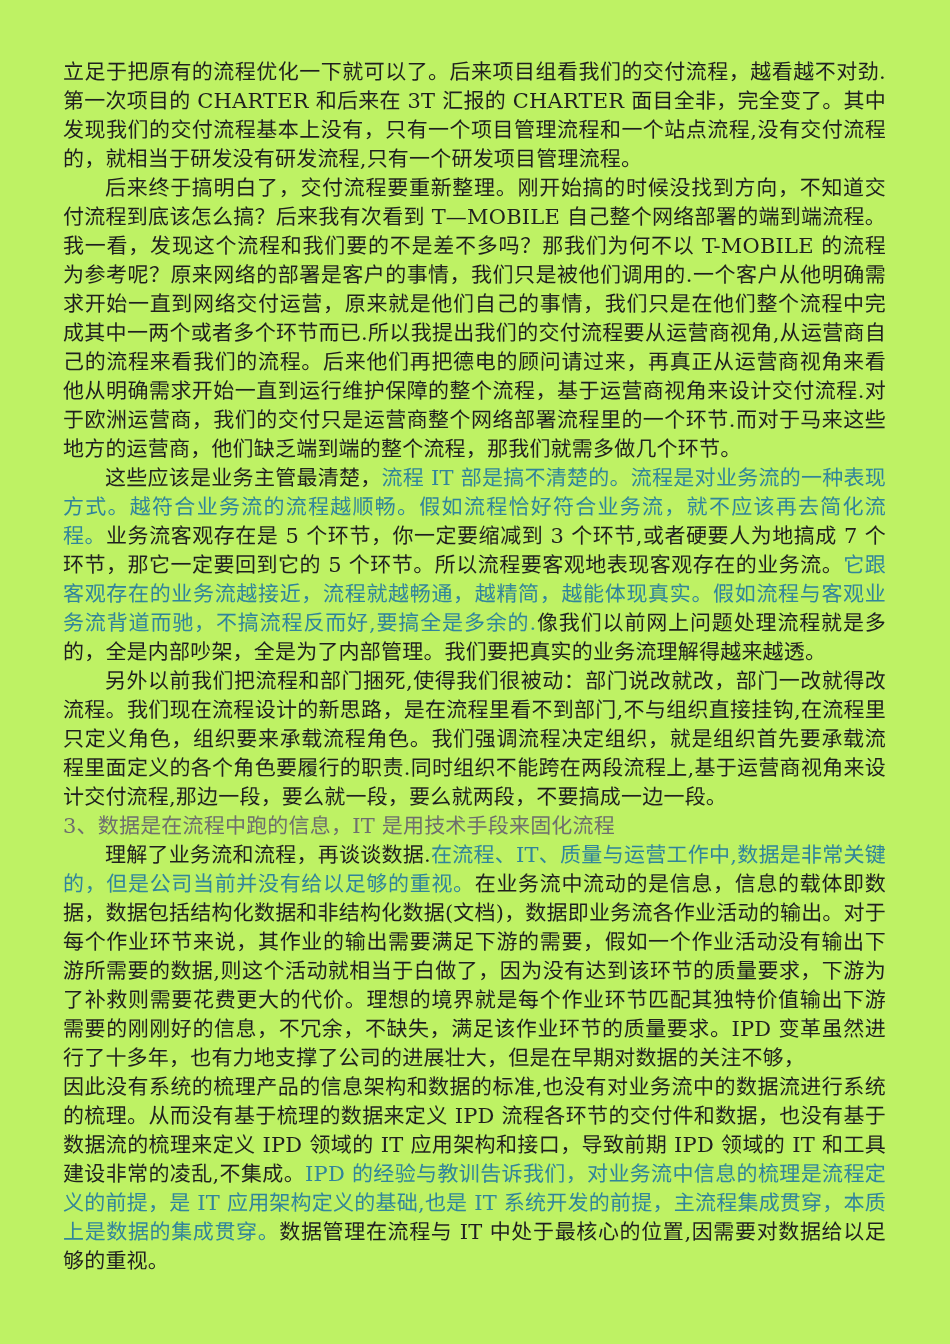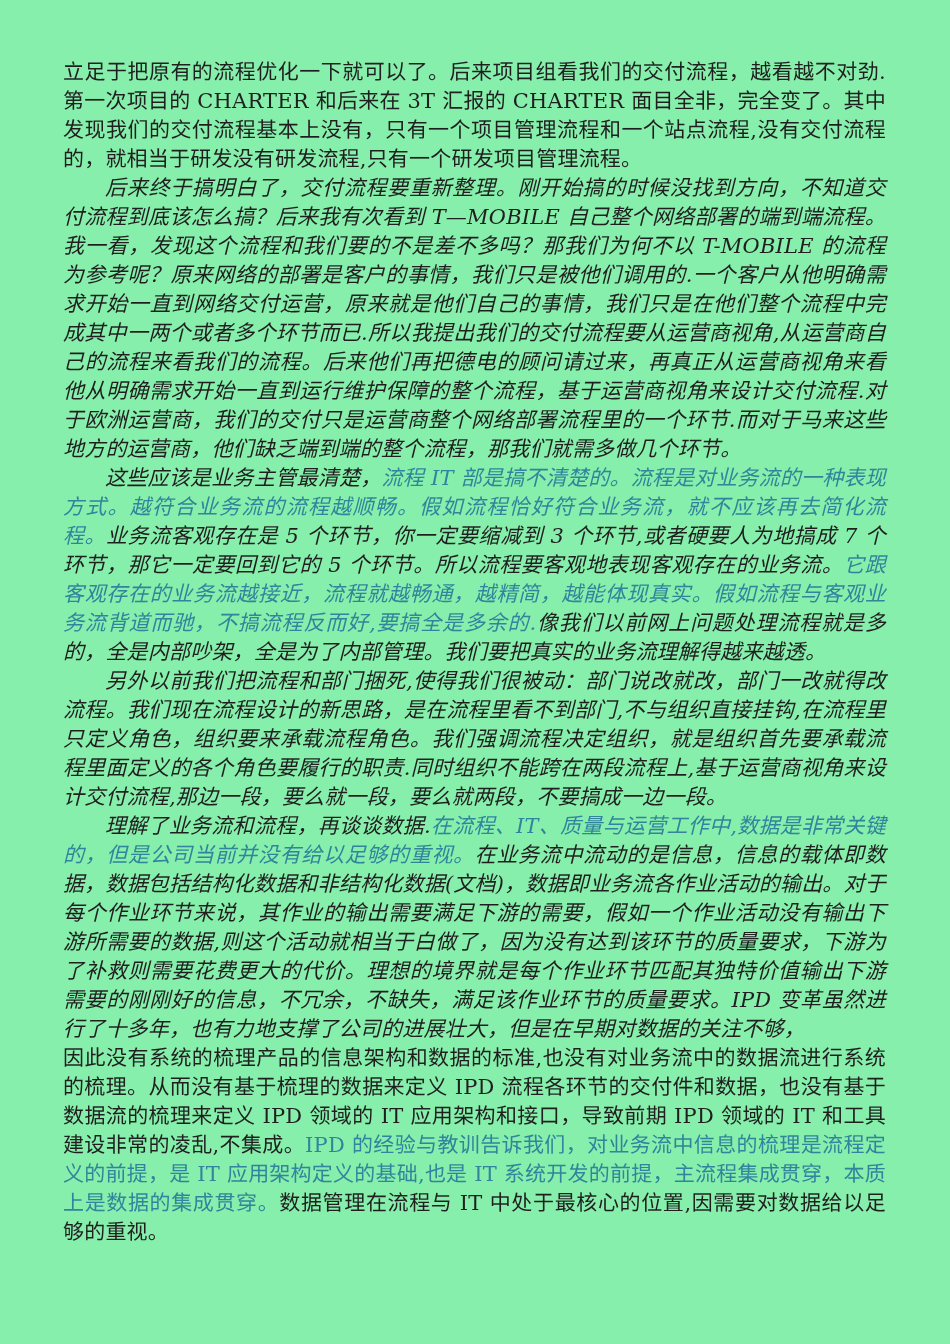--- a/index.html
+++ b/index.html
@@ -23,37 +23,37 @@
     color: #1f1f1f;
     text-align: justify;
     letter-spacing: 0.2px;
   }
   .doc p {
     margin: 0;
     padding: 0;
   }
   .doc p.indent {
     text-indent: 2em;
-    font-style: italic;
   }
   .doc p.heading {
     color: #6e6e6e;
   }
   .seg-highlight {
     color: #31849B;
   }
   .seg-normal {
     color: inherit;
   }
 </style>
 </head>
 <body>
 
-<div class="page" style="background: #86efac;">
+<div class="page" style="background: #bef264;">
   <div class="doc" id="document-body" style="color: rgb(31, 31, 31);">
       <p><span class="seg-normal">立足于把原有的流程优化一下就可以了。后来项目组看我们的交付流程，越看越不对劲.第一次项目的 CHARTER 和后来在 3T 汇报的 CHARTER 面目全非，完全变了。其中发现我们的交付流程基本上没有，只有一个项目管理流程和一个站点流程,没有交付流程的，就相当于研发没有研发流程,只有一个研发项目管理流程。</span></p>
       <p class="indent"><span class="seg-normal">后来终于搞明白了，交付流程要重新整理。刚开始搞的时候没找到方向，不知道交付流程到底该怎么搞？后来我有次看到 T—MOBILE 自己整个网络部署的端到端流程。我一看，发现这个流程和我们要的不是差不多吗？那我们为何不以 T-MOBILE 的流程为参考呢？原来网络的部署是客户的事情，我们只是被他们调用的.一个客户从他明确需求开始一直到网络交付运营，原来就是他们自己的事情，我们只是在他们整个流程中完成其中一两个或者多个环节而已.所以我提出我们的交付流程要从运营商视角,从运营商自己的流程来看我们的流程。后来他们再把德电的顾问请过来，再真正从运营商视角来看他从明确需求开始一直到运行维护保障的整个流程，基于运营商视角来设计交付流程.对于欧洲运营商，我们的交付只是运营商整个网络部署流程里的一个环节.而对于马来这些地方的运营商，他们缺乏端到端的整个流程，那我们就需多做几个环节。</span></p>
       <p class="indent"><span class="seg-normal">这些应该是业务主管最清楚，</span><span class="seg-highlight" style="color: rgb(49, 132, 155);">流程 IT 部是搞不清楚的。流程是对业务流的一种表现方式。越符合业务流的流程越顺畅。假如流程恰好符合业务流，就不应该再去简化流程。</span><span class="seg-normal">业务流客观存在是 5 个环节，你一定要缩减到 3 个环节,或者硬要人为地搞成 7 个环节，那它一定要回到它的 5 个环节。所以流程要客观地表现客观存在的业务流。</span><span class="seg-highlight" style="color: rgb(49, 132, 155);">它跟客观存在的业务流越接近，流程就越畅通，越精简，越能体现真实。假如流程与客观业务流背道而驰，不搞流程反而好,要搞全是多余的.</span><span class="seg-normal">像我们以前网上问题处理流程就是多的，全是内部吵架，全是为了内部管理。我们要把真实的业务流理解得越来越透。</span></p>
       <p class="indent"><span class="seg-normal">另外以前我们把流程和部门捆死,使得我们很被动：部门说改就改，部门一改就得改流程。我们现在流程设计的新思路，是在流程里看不到部门,不与组织直接挂钩,在流程里只定义角色，组织要来承载流程角色。我们强调流程决定组织，就是组织首先要承载流程里面定义的各个角色要履行的职责.同时组织不能跨在两段流程上,基于运营商视角来设计交付流程,那边一段，要么就一段，要么就两段，不要搞成一边一段。</span></p>
+      <p class="heading" style="color: rgb(110, 110, 110);"><span class="seg-normal">3、数据是在流程中跑的信息，IT 是用技术手段来固化流程</span></p>
       <p class="indent"><span class="seg-normal">理解了业务流和流程，再谈谈数据.</span><span class="seg-highlight" style="color: rgb(49, 132, 155);">在流程、IT、质量与运营工作中,数据是非常关键的，但是公司当前并没有给以足够的重视。</span><span class="seg-normal">在业务流中流动的是信息，信息的载体即数据，数据包括结构化数据和非结构化数据(文档)，数据即业务流各作业活动的输出。对于每个作业环节来说，其作业的输出需要满足下游的需要，假如一个作业活动没有输出下游所需要的数据,则这个活动就相当于白做了，因为没有达到该环节的质量要求，下游为了补救则需要花费更大的代价。理想的境界就是每个作业环节匹配其独特价值输出下游需要的刚刚好的信息，不冗余，不缺失，满足该作业环节的质量要求。IPD 变革虽然进行了十多年，也有力地支撑了公司的进展壮大，但是在早期对数据的关注不够，</span></p>
       <p><span class="seg-normal">因此没有系统的梳理产品的信息架构和数据的标准,也没有对业务流中的数据流进行系统的梳理。从而没有基于梳理的数据来定义 IPD 流程各环节的交付件和数据，也没有基于数据流的梳理来定义 IPD 领域的 IT 应用架构和接口，导致前期 IPD 领域的 IT 和工具建设非常的凌乱,不集成。</span><span class="seg-highlight" style="color: rgb(49, 132, 155);">IPD 的经验与教训告诉我们，对业务流中信息的梳理是流程定义的前提，是 IT 应用架构定义的基础,也是 IT 系统开发的前提，主流程集成贯穿，本质上是数据的集成贯穿。</span><span class="seg-normal">数据管理在流程与 IT 中处于最核心的位置,因需要对数据给以足够的重视。</span></p>
     </div>
 </div>
 
 </body></html>

